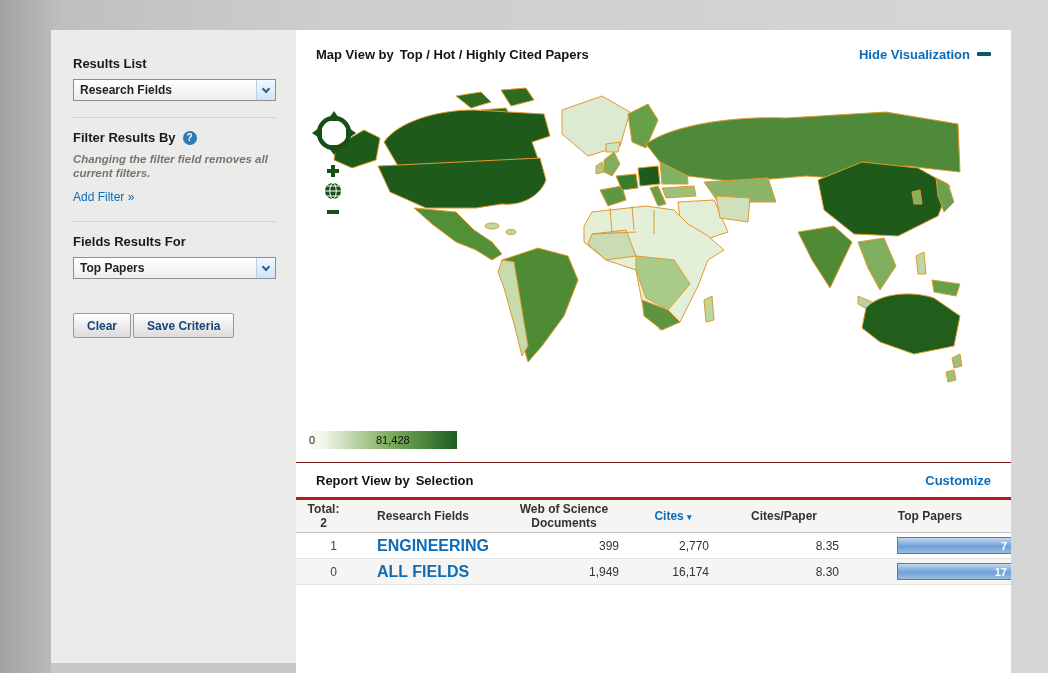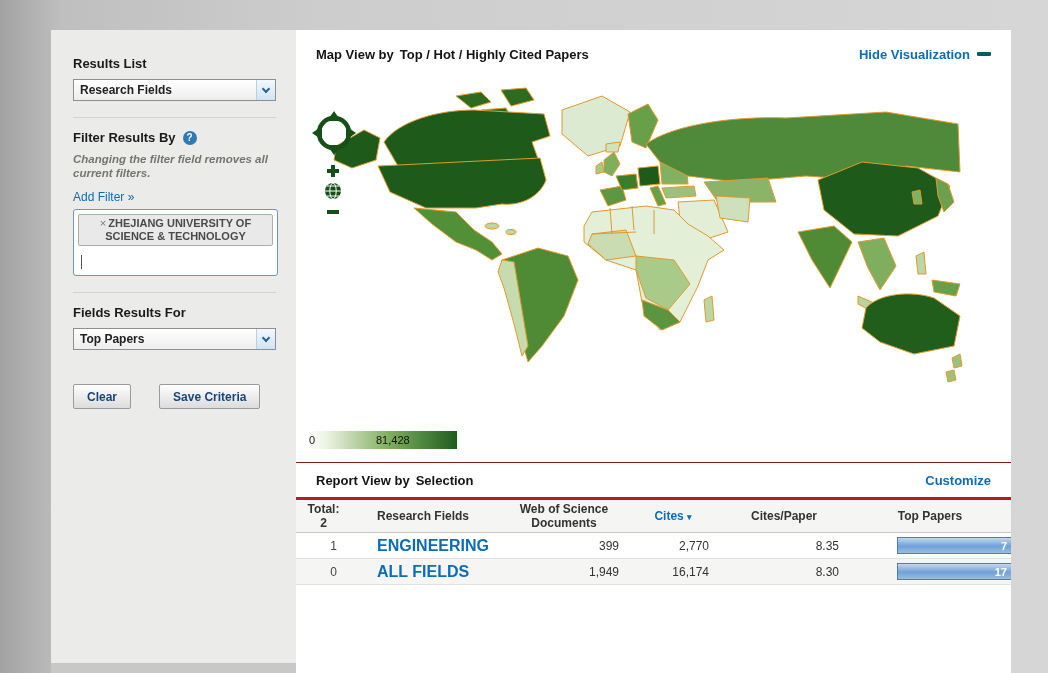--- a/index.html
+++ b/index.html
@@ -29,21 +29,21 @@
   .select .arrow i { width:6px; height:6px; border-right:2px solid #2a6496; border-bottom:2px solid #2a6496; transform:rotate(45deg); margin-top:-3px; }
   .divider { border-top:1px solid #d2d2d0; margin-top:16px; }
   .filter-heading-row { display:flex; align-items:center; margin-top:12px; }
   .help-icon { width:14px; height:14px; border-radius:50%; background:#2f79b5; color:#fff; font-size:10px; font-weight:bold; display:inline-flex; align-items:center; justify-content:center; margin-left:7px; cursor:pointer; }
   .filter-note { margin-top:7px; font-size:11.5px; line-height:14px; font-style:italic; font-weight:bold; color:#757570; width:200px; }
   .add-filter { display:inline-block; margin-top:10px; font-size:12px; color:#0d6cb7; text-decoration:none; cursor:pointer; }
   .filter-box { margin-top:4px; width:205px; min-height:66px; background:#fff; border:1px solid #7096c1; border-radius:3px; padding:4px 4px 6px 4px; cursor:text; }
   .filter-tag { background:#e9e9e9; border:1px solid #adadad; border-radius:2px; padding:2px 4px; font-size:11px; line-height:13px; font-weight:bold; color:#4a4a4a; text-align:center; }
   .filter-tag .x { color:#777; font-weight:normal; margin-right:2px; cursor:pointer; }
   .caret { display:block; width:1px; height:14px; background:#555; margin:9px 0 0 3px; }
-  .btn-row { margin-top:34px; display:flex; gap:28px; }
+  .btn-row { margin-top:34px; display:flex; gap:2px; }
   .btn {
     height:25px; padding:0 13px; border:1px solid #9a9a9a; border-radius:2px;
     background:linear-gradient(#fefefe,#dcdcdc); font-family:"Liberation Sans",sans-serif;
     font-size:12px; font-weight:bold; color:#17457a; cursor:pointer;
   }
   
   .main { position:absolute; left:245px; top:0; right:0; bottom:0; background:#fff; }
   .map-header { height:48px; display:flex; align-items:center; justify-content:space-between; padding:0 20px; }
   .view-title { display:flex; align-items:baseline; gap:6px; font-size:13px; font-weight:bold; color:#141414; }
   .blue-link { font-size:13px; font-weight:bold; color:#0d6cb7; text-decoration:none; cursor:pointer; display:flex; align-items:center; gap:7px; }
@@ -98,24 +98,20 @@
 
     <div class="divider"></div>
 
     <div class="filter-heading-row">
       <span class="section-label">Filter Results By</span>
       <span class="help-icon">?</span>
     </div>
     <div class="filter-note">Changing the filter field removes all current filters.</div>
     <a class="add-filter">Add Filter »</a>
 
-    <div class="filter-box">
-      <div class="filter-tag"><span class="x">×</span><span>ZHEJIANG UNIVERSITY OF SCIENCE &amp; TECHNOLOGY</span></div>
-      <span class="caret"></span>
-    </div>
 
     <div class="divider"></div>
 
     <div class="section-label" style="margin-top:12px;">Fields Results For</div>
     <div class="select">
       <span class="val">Top Papers</span>
       <span class="arrow">
           <i></i>
         </span>
     </div>

